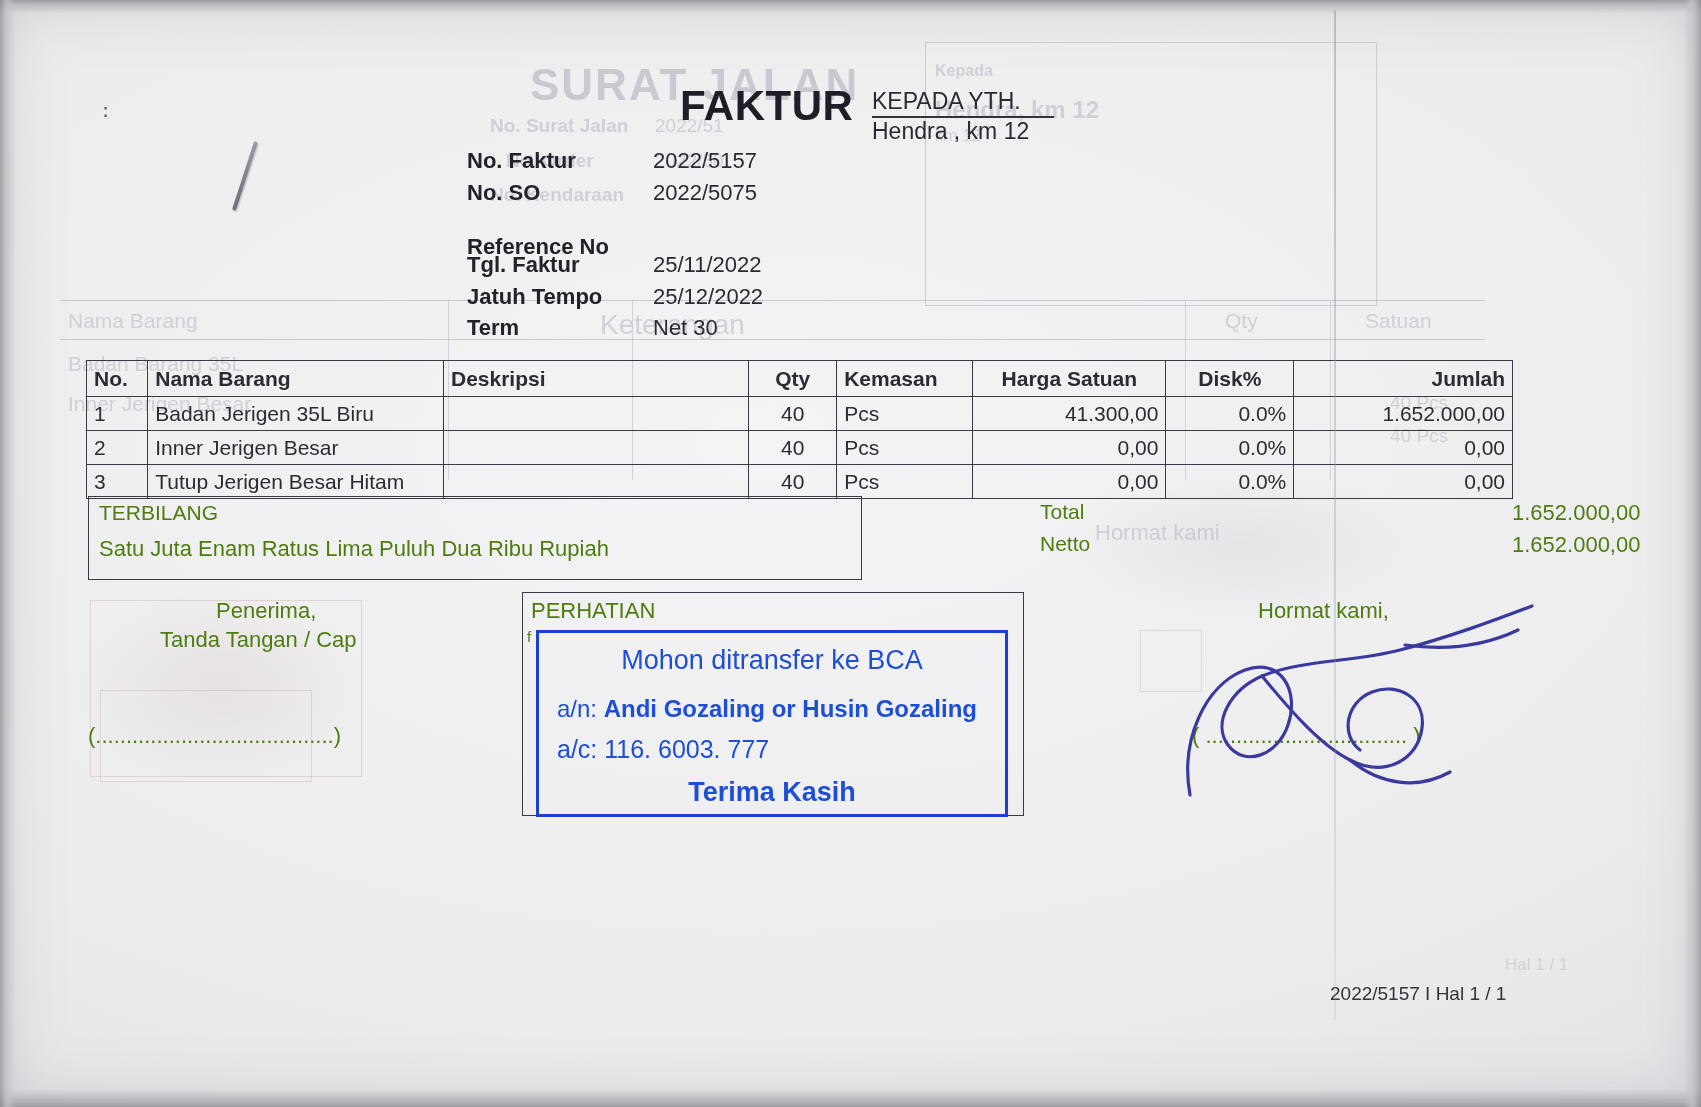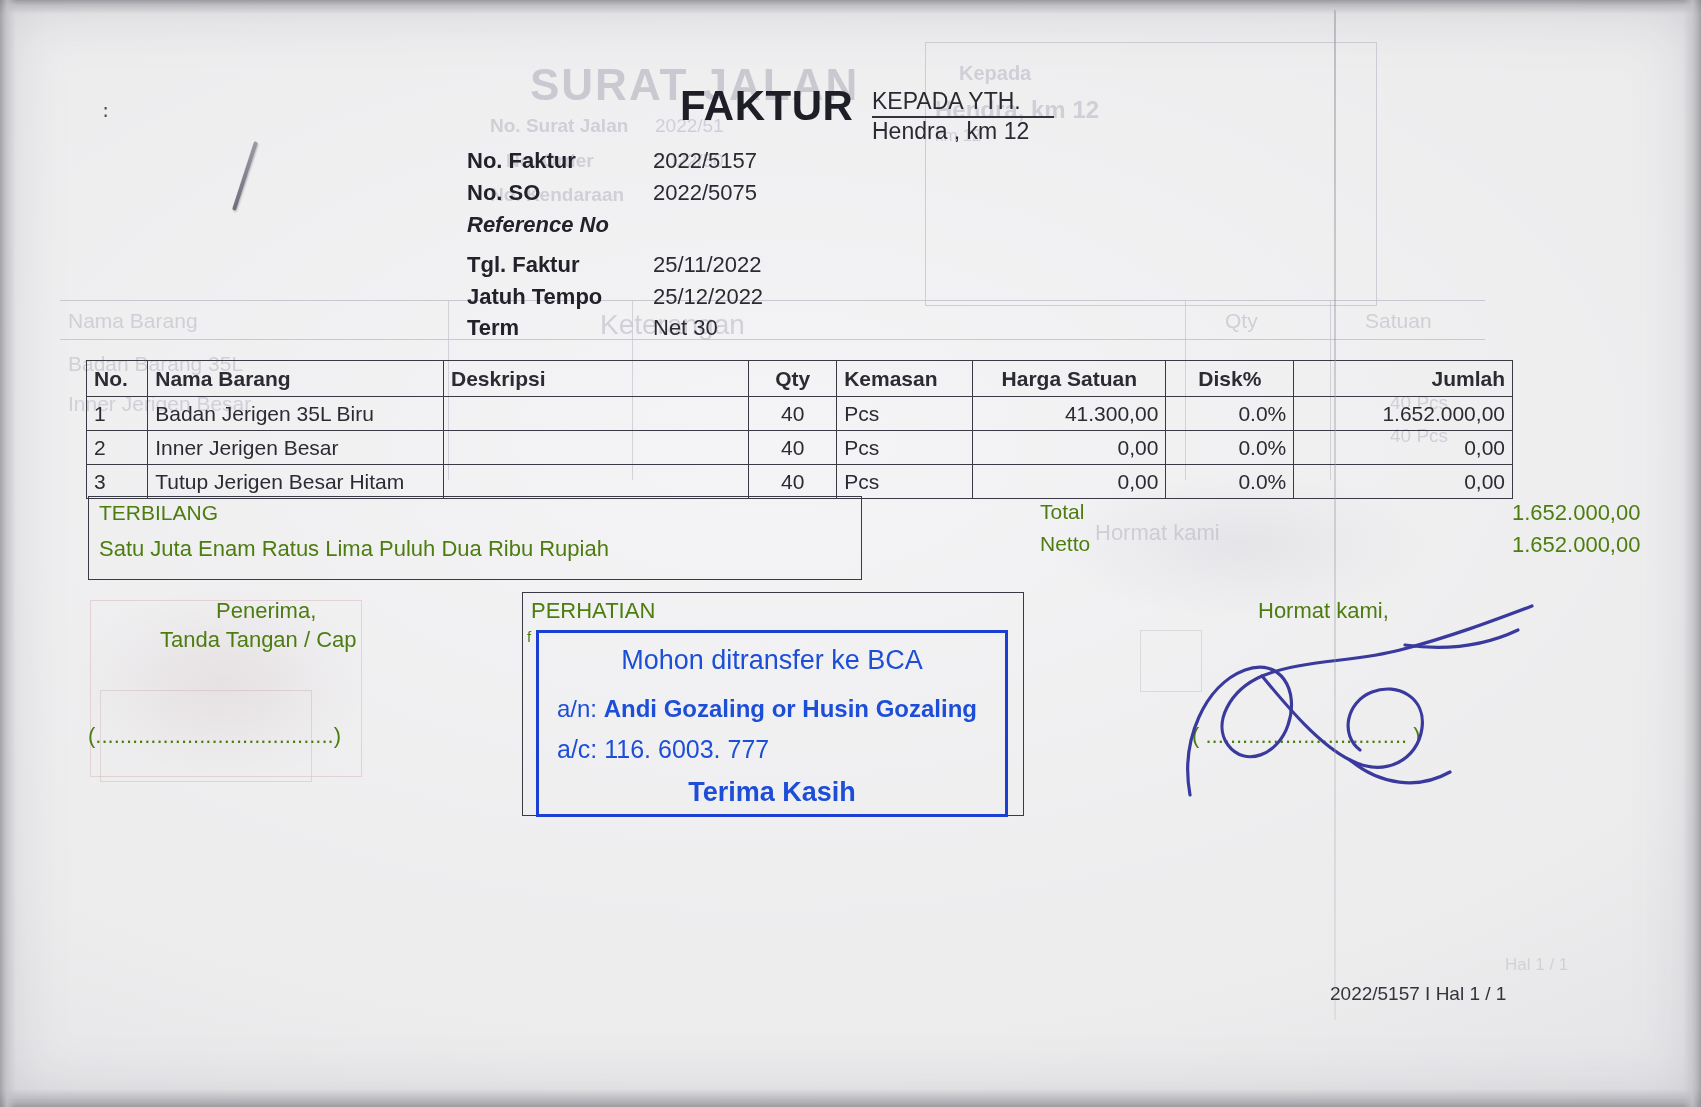--- a/index.html
+++ b/index.html
@@ -71,21 +71,21 @@
   }
   .bleed-sub1 { left: 490px; top: 115px; font-size: 19px; font-weight: bold; }
   .bleed-sub2 { left: 490px; top: 150px; font-size: 19px; font-weight: bold; margin-left: 16px; }
   .bleed-sub3 { left: 490px; top: 184px; font-size: 19px; font-weight: bold; }
   .bleed-num1 { left: 655px; top: 115px; font-size: 19px; }
   .bleed-num2 { left: 655px; top: 150px; font-size: 19px; }
   .bleed-box {
     position: absolute; left: 925px; top: 42px; width: 450px; height: 262px;
     border: 1px solid #c3bfcb; opacity: .75;
   }
-  .bleed-kepada { left: 935px; top: 62px; font-size: 20px; font-weight: bold; margin-left: 24px; }
+  .bleed-kepada { left: 935px; top: 62px; font-size: 16px; font-weight: bold; }
   .bleed-kepada2 { left: 935px; top: 96px; font-size: 24px; font-weight: bold; }
   .bleed-kepada3 { left: 935px; top: 126px; font-size: 17px; }
   .bleed-tblhead {
     position: absolute; left: 60px; top: 300px; width: 1425px; height: 38px;
     border-top: 1px solid #c2bec9; border-bottom: 1px solid #c2bec9; opacity: .8;
   }
   .bleed-th1 { left: 68px; top: 309px; font-size: 21px; }
   .bleed-th2 { left: 600px; top: 309px; font-size: 28px; }
   .bleed-th3 { left: 1225px; top: 309px; font-size: 21px; }
   .bleed-th4 { left: 1365px; top: 309px; font-size: 21px; }
@@ -135,21 +135,21 @@
   .lbl {
     font-size: 22px; font-weight: bold; color: #22222a;
   }
   .val {
     font-size: 22px; color: #2a2a32;
   }
   .row-faktur-l  { left: 467px; top: 148px; }
   .row-faktur-v  { left: 653px; top: 148px; }
   .row-so-l      { left: 467px; top: 180px; }
   .row-so-v      { left: 653px; top: 180px; }
-  .row-ref-l     { left: 467px; top: 212px; font-style: italic; }
+  .row-ref-l     { left: 467px; top: 234px; }
   .row-tgl-l     { left: 467px; top: 252px; }
   .row-tgl-v     { left: 653px; top: 252px; }
   .row-jatuh-l   { left: 467px; top: 284px; }
   .row-jatuh-v   { left: 653px; top: 284px; }
   .row-term-l    { left: 467px; top: 315px; }
   .row-term-v    { left: 653px; top: 315px; }
 
   
   .items {
     position: absolute;

